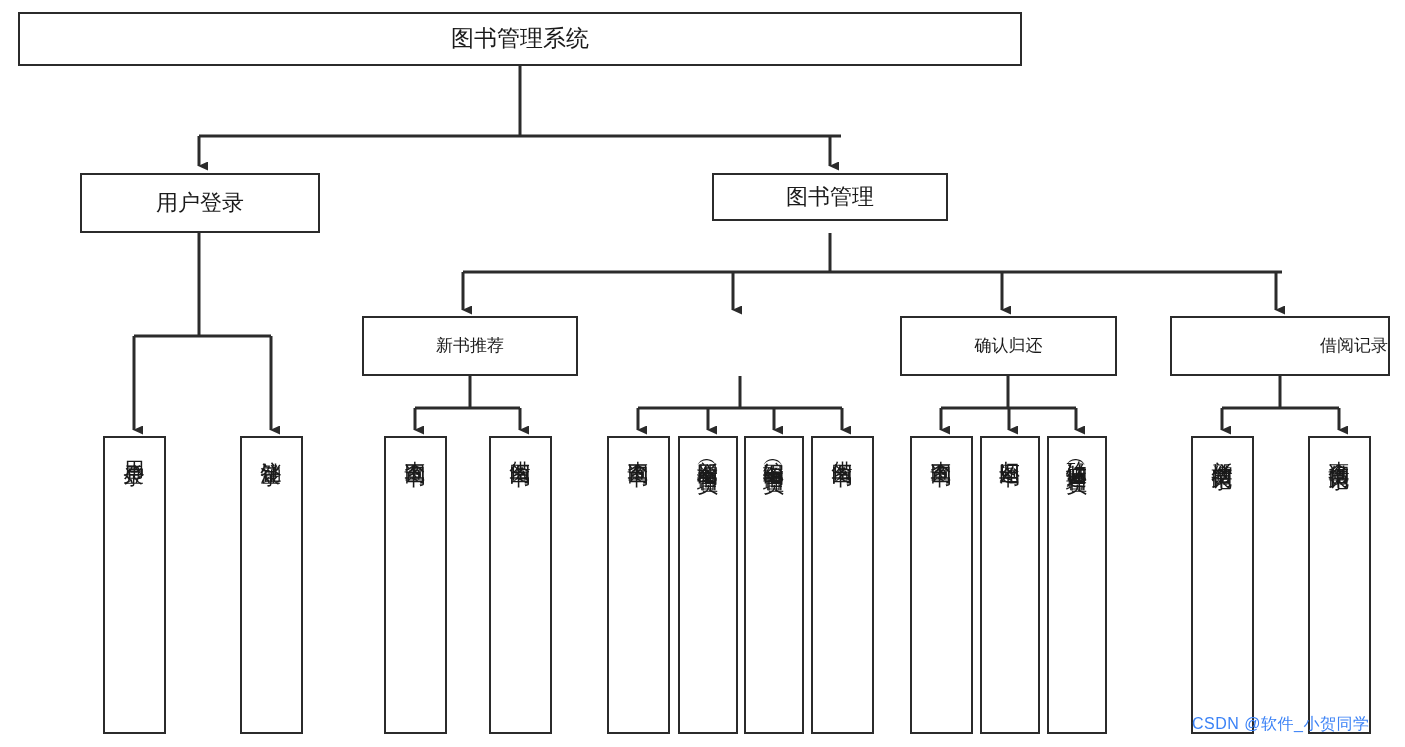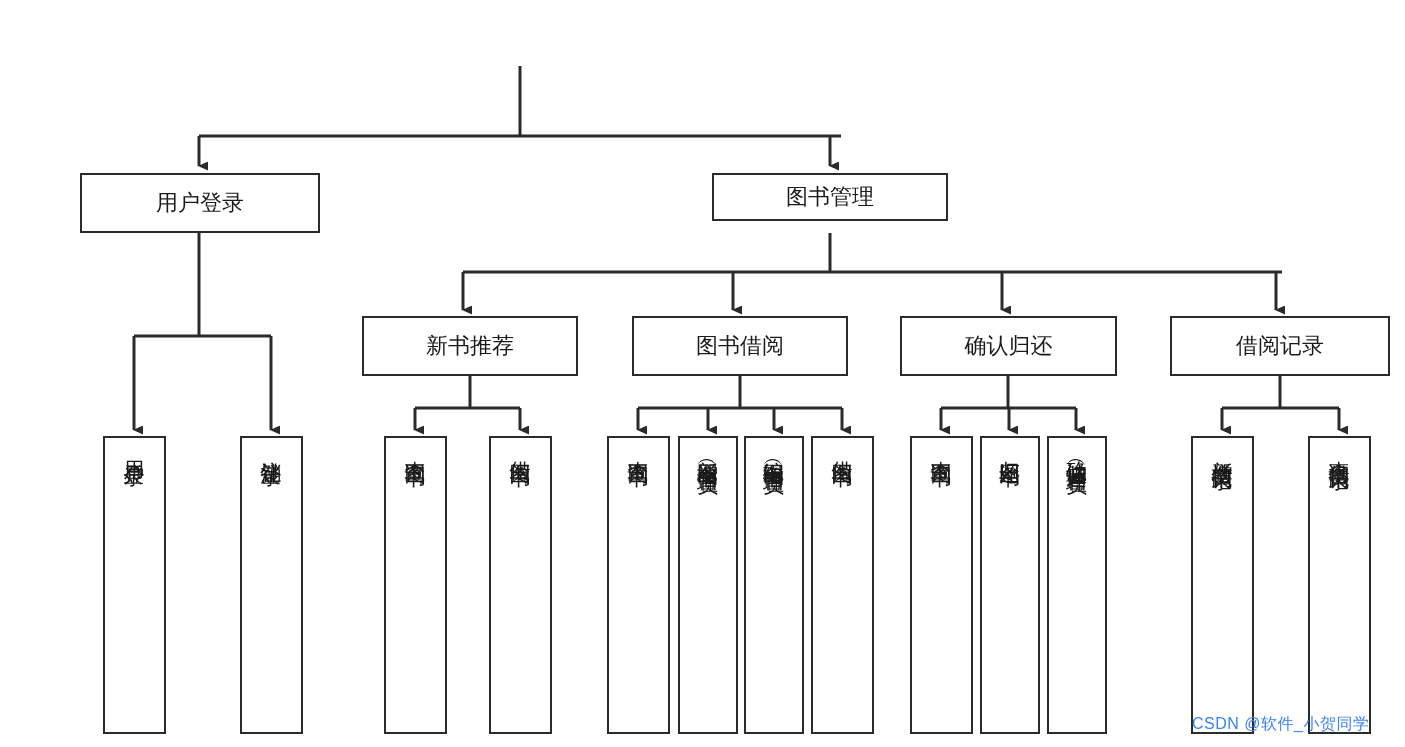--- a/index.html
+++ b/index.html
@@ -41,21 +41,21 @@
     line-height: 1.12;
     color: #1a1a1a;
   }
   .node.root .node-label {
     font-size: 23px;
   }
   .node.lvl1 .node-label {
     font-size: 22px;
   }
   .node.lvl2 .node-label {
-    font-size: 22px;
+    font-size: 17px;
   }
   .node.leaf {
     align-items: flex-start;
     padding-top: 6px;
   }
   .node.leaf .node-label {
     writing-mode: vertical-rl;
     text-orientation: upright;
     font-size: 21px;
     letter-spacing: 2px;
@@ -121,38 +121,38 @@
       <path d="M 1009 408 L 1009 430" marker-end="url(#arrowhead)"></path>
       <path d="M 1076 408 L 1076 430" marker-end="url(#arrowhead)"></path>
 
       <path d="M 1280 376 L 1280 408"></path>
       <path d="M 1222 408 L 1339 408"></path>
       <path d="M 1222 408 L 1222 430" marker-end="url(#arrowhead)"></path>
       <path d="M 1339 408 L 1339 430" marker-end="url(#arrowhead)"></path>
     </g>
   </svg>
 
+  <div class="node root" style="left:18px; top:12px; width:1004px; height:54px;">
+    <span class="node-label">图书管理系统</span>
+  </div>
 
   <div class="node lvl1" style="left:80px; top:173px; width:240px; height:60px;">
     <span class="node-label">用户登录</span>
   </div>
   <div class="node lvl1" style="left:712px; top:173px; width:236px; height:48px;">
     <span class="node-label">图书管理</span>
   </div>
 
   <div class="node lvl2" style="left:362px; top:316px; width:216px; height:60px;">
     <span class="node-label">新书推荐</span>
   </div>
-  <div class="node lvl2" style="left:632px; top:316px; width:216px; height:60px;">
-    <span class="node-label">图书借阅</span>
-  </div>
   <div class="node lvl2" style="left:900px; top:316px; width:217px; height:60px;">
     <span class="node-label">确认归还</span>
   </div>
-  <div class="node lvl2" style="left:1170px; top:316px; width:220px; height:60px;">
+  <div class="node lvl2" style="left:1170px; top:316px; width:220px; height:60px;justify-content:flex-end;">
     <span class="node-label">借阅记录</span>
   </div>
 
   <div class="node leaf" style="left:103px; top:436px; width:63px; height:298px;">
     <span class="node-label">用户登录</span>
   </div>
   <div class="node leaf" style="left:240px; top:436px; width:63px; height:298px;">
     <span class="node-label">注销登录</span>
   </div>
 

